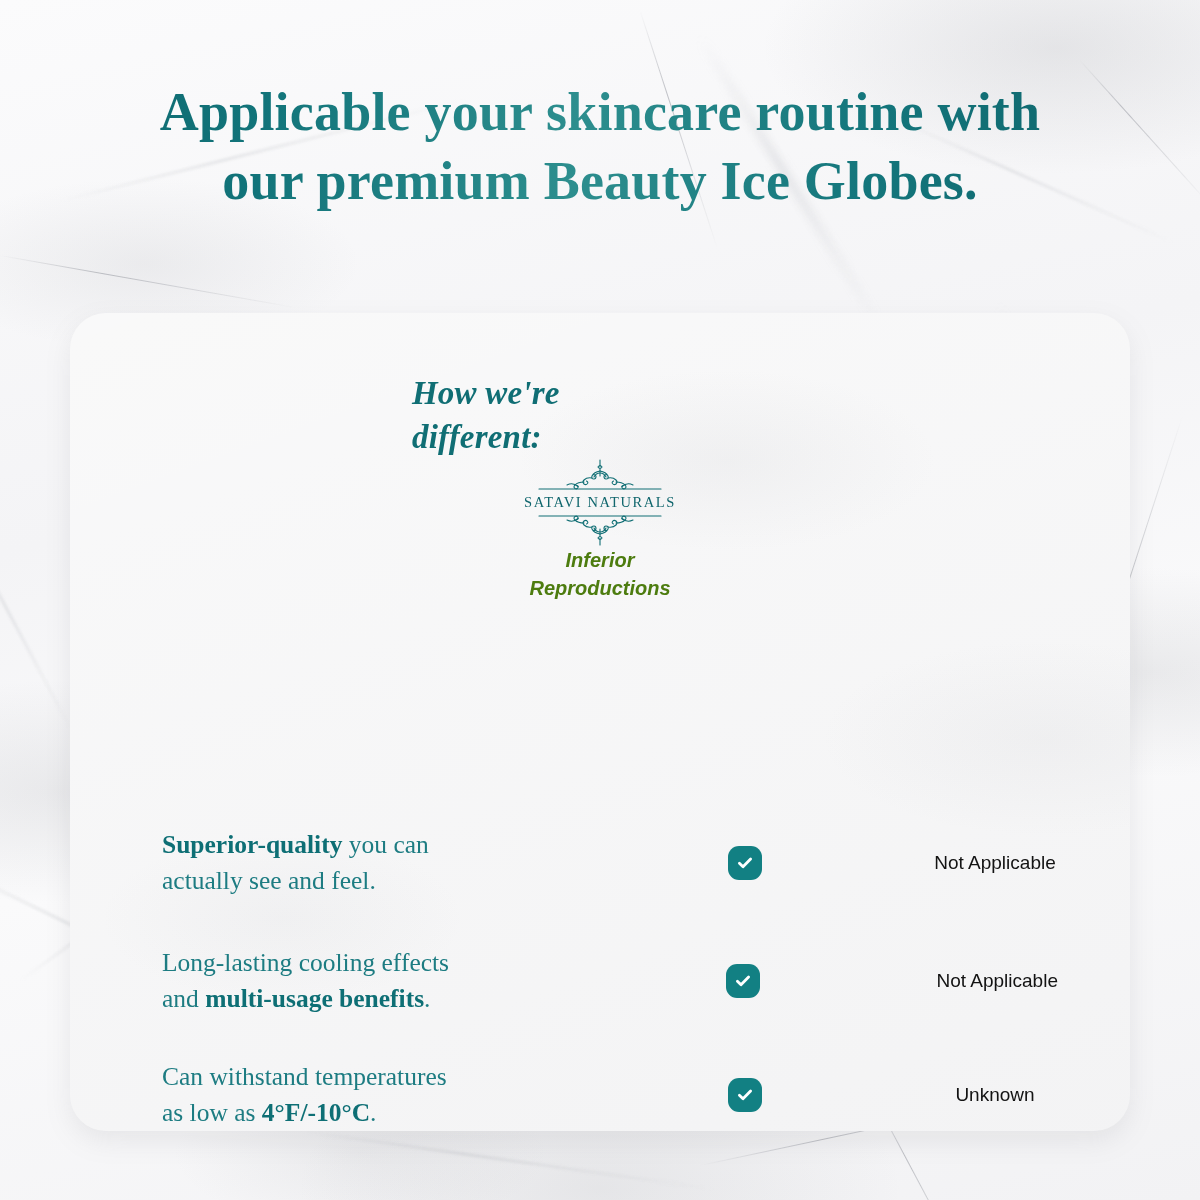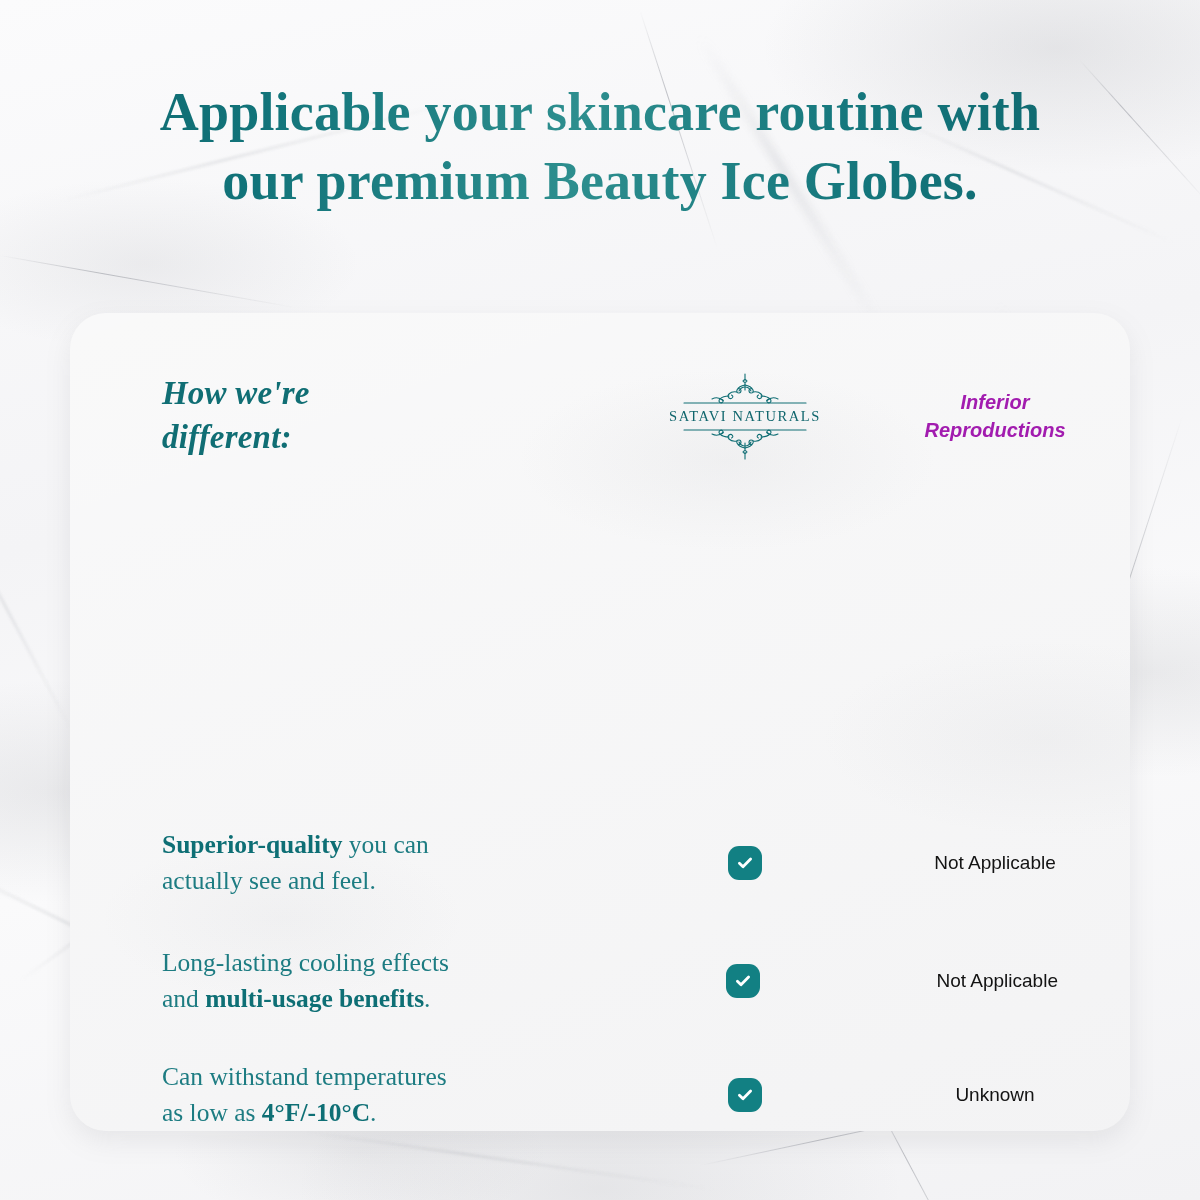--- a/index.html
+++ b/index.html
@@ -115,21 +115,21 @@
     position: absolute;
     left: 0; right: 0;
     display: flex;
     align-items: center;
   }
   .col-feature { width: 560px; padding-left: 92px; }
   .col-check   { width: 230px; display: flex; justify-content: center; align-items: flex-end; }
   .col-other   { width: 270px; display: flex; justify-content: center; }
 
   
-  .header-row { top: 48px; height: 110px; align-items: center; }
+  .header-row { top: 59px; height: 110px; align-items: center; flex-direction: column; }
 
   .how-title {
     font-family: "Liberation Serif", serif;
     font-weight: bold;
     font-style: italic;
     font-size: 33px;
     line-height: 1.32;
     color: #106e74;
     letter-spacing: 0.2px;
   }
@@ -153,21 +153,21 @@
     margin: 1px 0;
     white-space: nowrap;
   }
 
   .inferior {
     font-family: "Liberation Sans", sans-serif;
     font-weight: bold;
     font-style: italic;
     font-size: 20px;
     line-height: 1.42;
-    color: #a21caf;
+    color: #4d7c0f;
     text-align: center;
   }
   .inferior span { display: block; }
 
   
   .feat-row { height: 96px; }
   .feat-text {
     font-family: "Liberation Serif", serif;
     font-size: 25.5px;
     line-height: 1.40;

